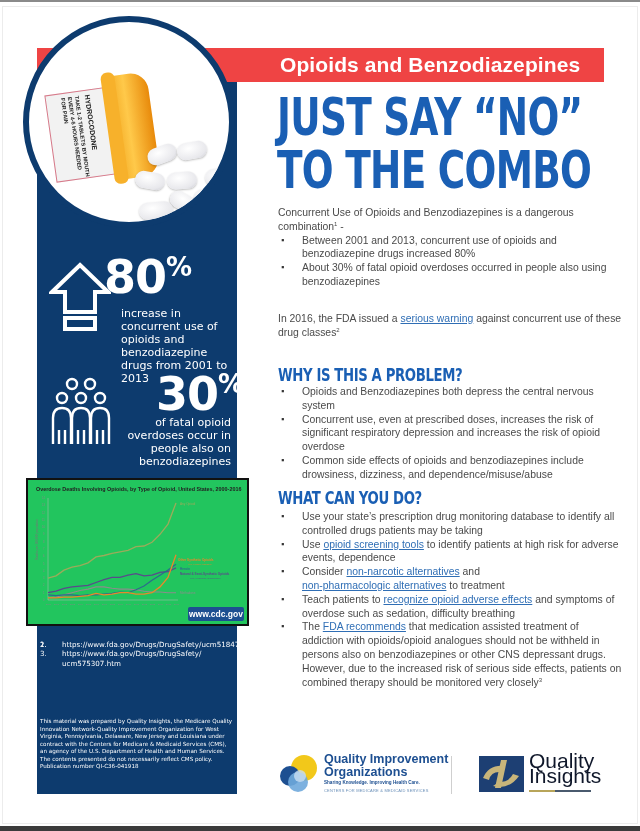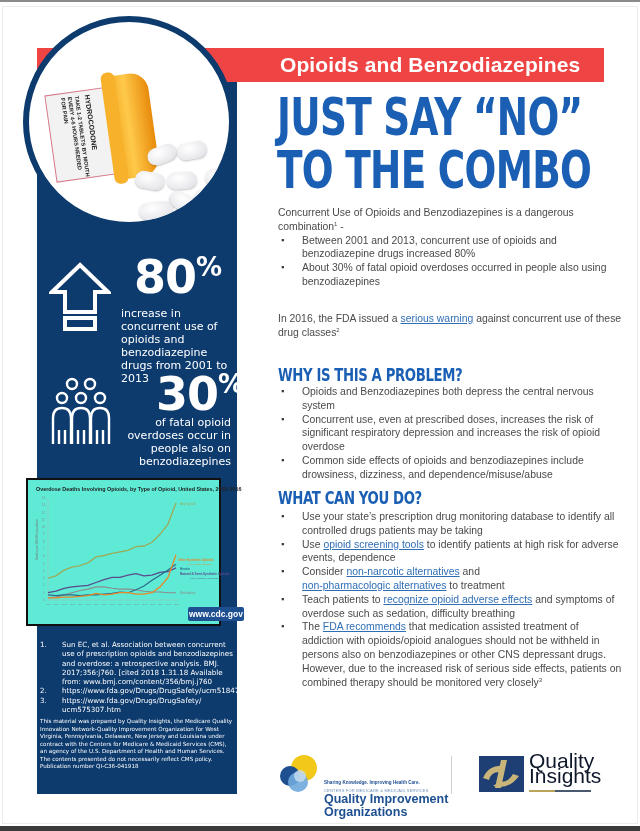--- a/index.html
+++ b/index.html
@@ -34,34 +34,34 @@
   ul.bullets li { position: relative; padding-left: 24px; }
   ul.bullets li::before { content: "\25AA"; position: absolute; left: 3px; top: 0; font-size: 9px; color: #333; }
   .link { color: #2f6eb5; text-decoration: underline; }
 
   .section-head { position: absolute; left: 278px; font-family: "DejaVu Sans", sans-serif; font-weight: bold; font-size: 17px; color: #1a5fb4; transform: scaleX(0.78); transform-origin: left top; white-space: nowrap; letter-spacing: -0.5px; }
 
   .stat-num { position: absolute; font-family: "DejaVu Sans", sans-serif; font-weight: bold; color: #ffffff; font-size: 46px; letter-spacing: -1px; }
   .stat-num .pct { font-size: 26px; vertical-align: top; position: relative; top: 2px; }
   .stat-desc { position: absolute; font-family: "DejaVu Sans", sans-serif; font-size: 11px; line-height: 13px; color: #ffffff; width: 120px; }
 
-  .chart-box { position: absolute; left: 26px; top: 478px; width: 195px; height: 148px; background: #5eead4; border: 2px solid #111; }
+  .chart-box { position: absolute; left: 26px; top: 478px; width: 223px; height: 148px; background: #22c55e; border: 2px solid #111; }
   .chart-title { position: absolute; left: 8px; top: 6px; font-family: "Liberation Sans", sans-serif; font-weight: bold; font-size: 5.4px; color: #222; white-space: nowrap; }
   .chart-box svg { position: absolute; left: 0; top: 0; }
   .cdc-badge { position: absolute; left: 160px; top: 127px; width: 56px; height: 14px; background: #1d4f91; border-radius: 2px; color: #fff; font-family: "Liberation Sans", sans-serif; font-weight: bold; font-size: 8.5px; text-align: center; line-height: 14px; }
   .chart-src { position: absolute; left: 6px; top: 132px; width: 150px; font-size: 3px; line-height: 4px; color: #777; font-family: "Liberation Sans", sans-serif; }
 
   .refs { position: absolute; left: 40px; top: 640px; width: 195px; font-family: "DejaVu Sans", sans-serif; font-size: 7.1px; line-height: 9.3px; color: #ffffff; }
   .refs ol { list-style: none; }
   .refs li { position: relative; padding-left: 22px; }
   .refs li .num { position: absolute; left: 0; top: 0; }
   .disclaimer { position: absolute; left: 40px; top: 718px; width: 195px; font-family: "DejaVu Sans", sans-serif; font-size: 5.6px; line-height: 7.5px; color: #ffffff; }
 
   .qio-logo { position: absolute; left: 278px; top: 752px; width: 165px; height: 48px; }
-  .qio-name { position: absolute; left: 46px; top: 1px; font-family: "Liberation Sans", sans-serif; font-weight: bold; font-size: 12.5px; line-height: 12.5px; color: #1d4f91; white-space: nowrap; margin-top: 40px; }
+  .qio-name { position: absolute; left: 46px; top: 1px; font-family: "Liberation Sans", sans-serif; font-weight: bold; font-size: 12.5px; line-height: 12.5px; color: #1d4f91; white-space: nowrap; }
   .qio-tag { position: absolute; left: 46px; top: 28px; font-family: "Liberation Sans", sans-serif; font-weight: bold; font-size: 4.6px; color: #1d4f91; white-space: nowrap; }
   .qio-cms { position: absolute; left: 46px; top: 36px; font-family: "Liberation Sans", sans-serif; font-size: 4px; color: #6a8fb8; white-space: nowrap; letter-spacing: 0.2px; }
   .logo-divider { position: absolute; left: 451px; top: 756px; width: 1px; height: 38px; background: #cfcfcf; }
   .qi-logo { position: absolute; left: 479px; top: 756px; width: 110px; height: 42px; }
   .qi-mark { position: absolute; left: 0; top: 0; width: 45px; height: 36px; background: #1d3f73; overflow: hidden; }
   .qi-text { position: absolute; left: 50px; top: -3px; font-family: Liberation Sans, sans-serif; font-size: 21px; line-height: 15px; color: #0f172a; white-space: nowrap; font-weight: 300; }
   .qi-underline1 { position: absolute; left: 50px; top: 34px; width: 26px; height: 1.5px; background: #b8a55a; }
   .qi-underline2 { position: absolute; left: 76px; top: 34px; width: 36px; height: 1.5px; background: #4a5a6e; }
 </style>
 </head>
@@ -127,21 +127,21 @@
     <li><span>Consider </span><a class="link">non-narcotic alternatives</a><span> and </span><br><a class="link">non-pharmacologic alternatives</a><span> to treatment</span></li>
     <li><span>Teach patients to </span><a class="link">recognize opioid adverse effects</a><span> and symptoms of overdose such as sedation, difficulty breathing</span></li>
     <li><span>The </span><a class="link">FDA recommends</a><span> that medication assisted treatment of addiction with opioids/opioid analogues should not be withheld in persons also on benzodiazepines or other CNS depressant drugs. However, due to the increased risk of serious side effects, patients on combined therapy should be monitored very closely</span><sup>3</sup></li>
   </ul>
 </div>
 
 <svg style="position:absolute;left:49px;top:262px;" width="62" height="72" viewBox="0 0 62 72">
   <path d="M31 3 L59 30 L46 30 L46 50 L16 50 L16 30 L3 30 Z" fill="none" stroke="#ffffff" stroke-width="4" stroke-linejoin="miter"></path>
   <rect x="16" y="56" width="30" height="11" fill="none" stroke="#ffffff" stroke-width="4"></rect>
 </svg>
-<div class="stat-num" style="left:134px;top:250px;"><span>80</span><span class="pct">%</span></div>
+<div class="stat-num" style="left:104px;top:250px;"><span>80</span><span class="pct">%</span></div>
 <div class="stat-desc" style="left:121px;top:307px;width:118px;">increase in concurrent use of  opioids and benzodiazepine drugs from 2001 to 2013</div>
 
 <svg style="position:absolute;left:50px;top:376px;" width="64" height="72" viewBox="0 0 64 72">
   <g fill="none" stroke="#ffffff" stroke-width="2.4">
     <circle cx="22" cy="8" r="5"></circle>
       <circle cx="40" cy="8" r="5"></circle>
     <circle cx="12" cy="22" r="5"></circle>
       <circle cx="31" cy="22" r="5"></circle>
       <circle cx="50" cy="22" r="5"></circle>
     <path d="M3 68 L3 42 Q3 32 12 32 Q21 32 21 42 L21 68"></path>
@@ -214,21 +214,21 @@
       <text x="162" y="99" fill="#5a4a8c" font-size="2.2">(e.g., oxycodone, hydrocodone)</text>
       <text x="152" y="114" fill="#8c8c8c">Methadone</text>
     </g>
   </svg>
   <div class="chart-src"></div>
   <div class="cdc-badge">www.cdc.gov</div>
 </div>
 
 <div class="refs">
   <ol>
-    <li><span class="num">1.</span><span>Sun EC, et al. Association between concurrent use of prescription opioids and benzodiazepines and overdose: a retrospective analysis. BMJ. 2017;356:j760. [cited 2018 1.31.18 Available from: www.bmj.com/content/356/bmj.j760</span></li>
+    <li><span class="num">1.</span></li>
     <li><span class="num">2.</span><span>https://www.fda.gov/Drugs/DrugSafety/ucm518473.htm</span></li>
     <li><span class="num">3.</span><span>https://www.fda.gov/Drugs/DrugSafety/ ucm575307.htm</span></li>
   </ol>
 </div>
 <div class="disclaimer">
   <div>This material was prepared by Quality Insights, the Medicare Quality Innovation Network-Quality Improvement Organization for West Virginia, Pennsylvania, Delaware, New Jersey and Louisiana under contract with the Centers for Medicare &amp; Medicaid Services (CMS), an agency of the U.S. Department of Health and Human Services. The contents presented do not necessarily reflect CMS policy.</div>
   <div>Publication number QI-C36-041918</div>
 </div>
 
 <div class="qio-logo">

